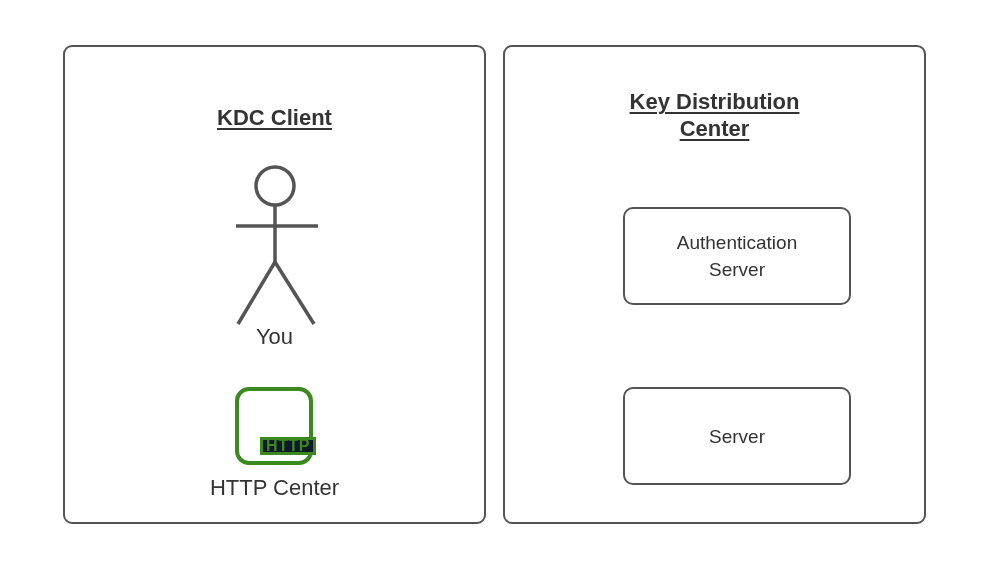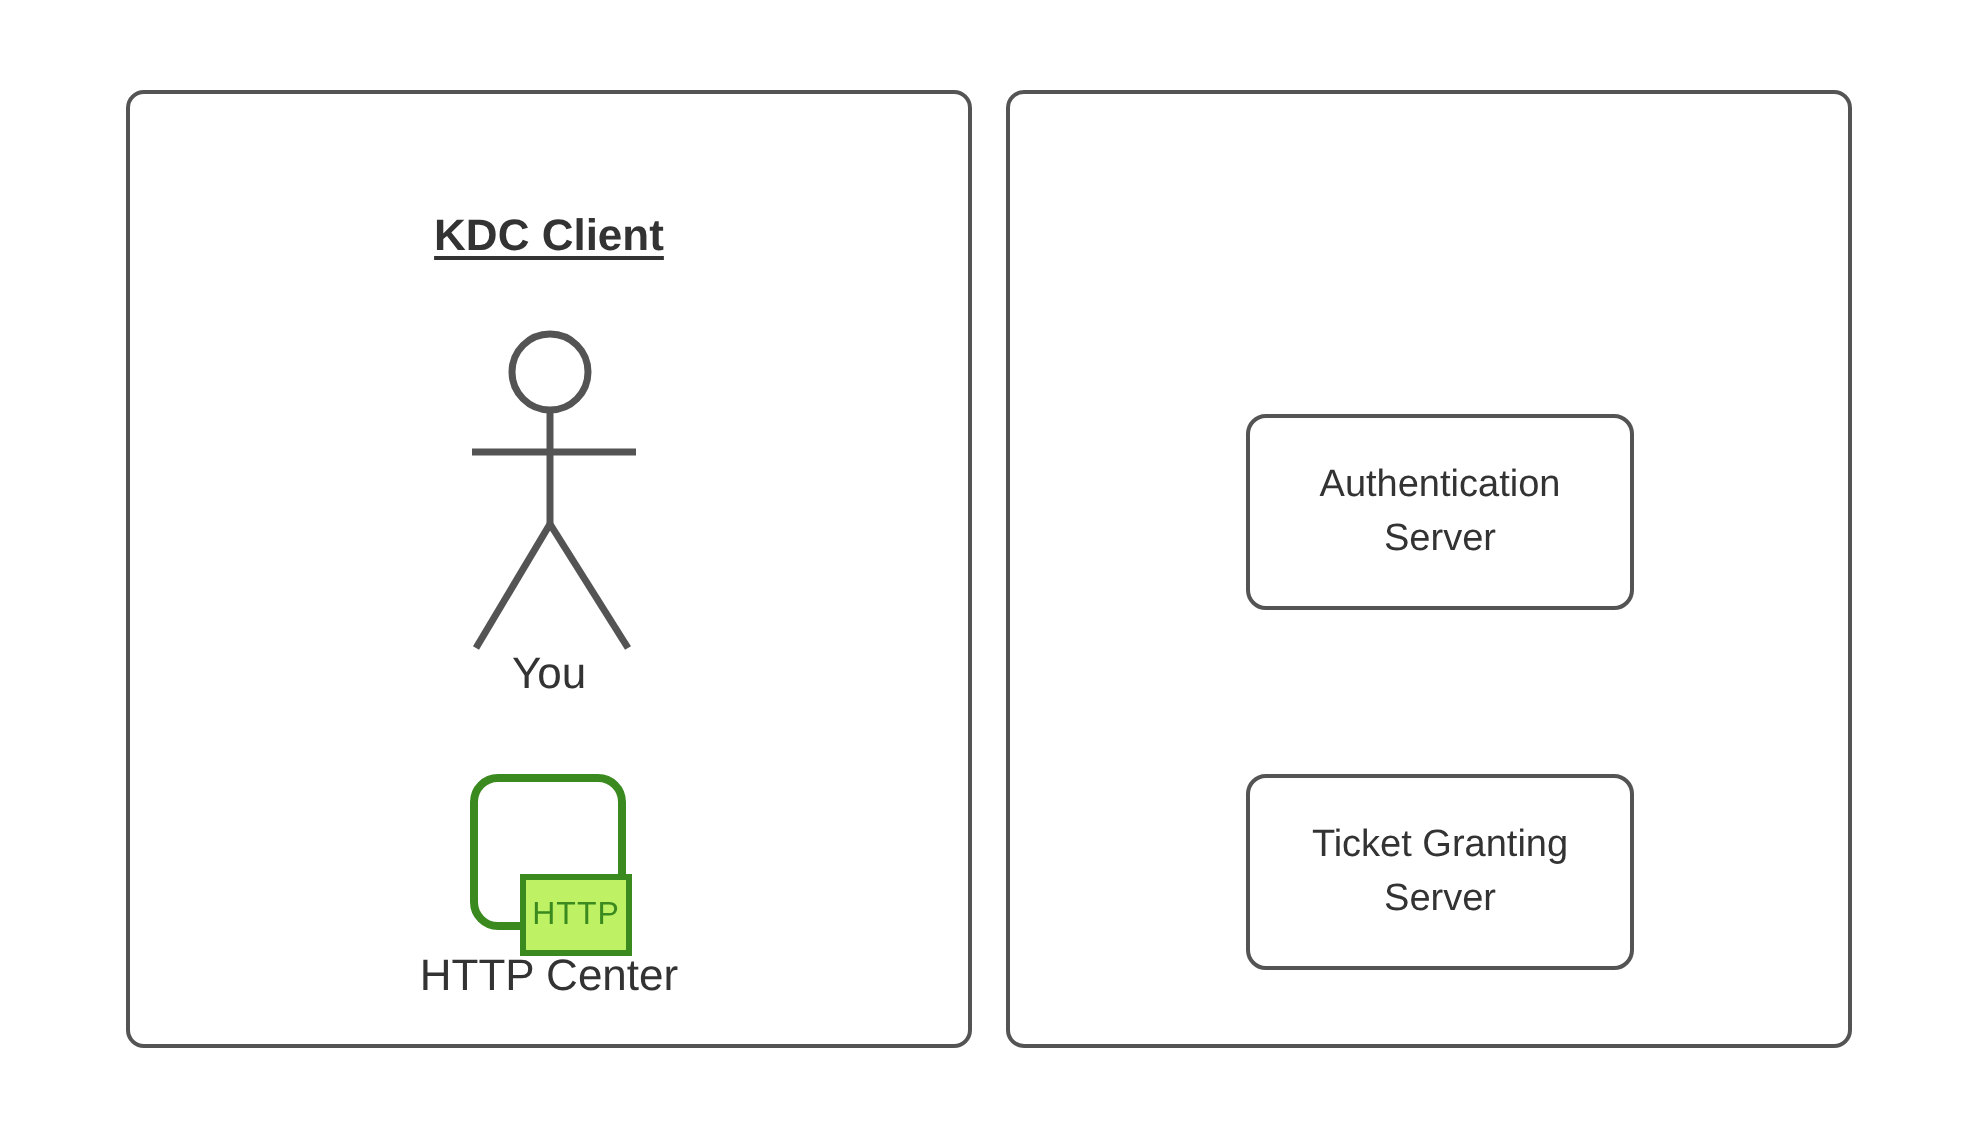--- a/index.html
+++ b/index.html
@@ -75,37 +75,37 @@
     border: 4px solid #3a8a20;
     border-radius: 14px;
     background: #ffffff;
     box-sizing: border-box;
   }
   #http-badge {
     position: absolute;
     left: 195px;
     top: 390px;
     width: 56px;
-    height: 41px;
+    height: 18px;
     border: 3px solid #3a8a20;
-    background: #bef264;
+    background: #0f172a;
     box-sizing: border-box;
     display: flex;
     align-items: center;
     justify-content: center;
     font-size: 16px;
-    font-weight: normal;
+    font-weight: bold;
     color: #3a8a20;
     letter-spacing: 0.5px;
   }
 
   .server-box {
     position: absolute;
     left: 118px;
-    width: 194px;
+    width: 228px;
     height: 98px;
     border: 2px solid #545454;
     border-radius: 10px;
     background: #ffffff;
     box-sizing: border-box;
     display: flex;
     align-items: center;
     justify-content: center;
   }
   .server-box .box-label {
@@ -140,29 +140,32 @@
 
     <div id="http-icon"></div>
     <div id="http-badge">
       <span>HTTP</span>
     </div>
 
     <div class="center-label" id="http-service-label">HTTP Center</div>
   </div>
 
   <div class="panel" id="right-panel">
+    <div class="panel-title" id="right-title">
+      <span class="u">Key Distribution</span><br>
+      <span class="u">Center</span>
+    </div>
 
     <div class="server-box" id="auth-box">
       <div class="box-label">
         <span>Authentication</span>
         <span>Server</span>
       </div>
     </div>
 
     <div class="server-box" id="tgs-box">
       <div class="box-label">
-        <span>Ticket Granting</span>
         <span>Server</span>
       </div>
     </div>
   </div>
 
 </div>
 
 </body></html>

